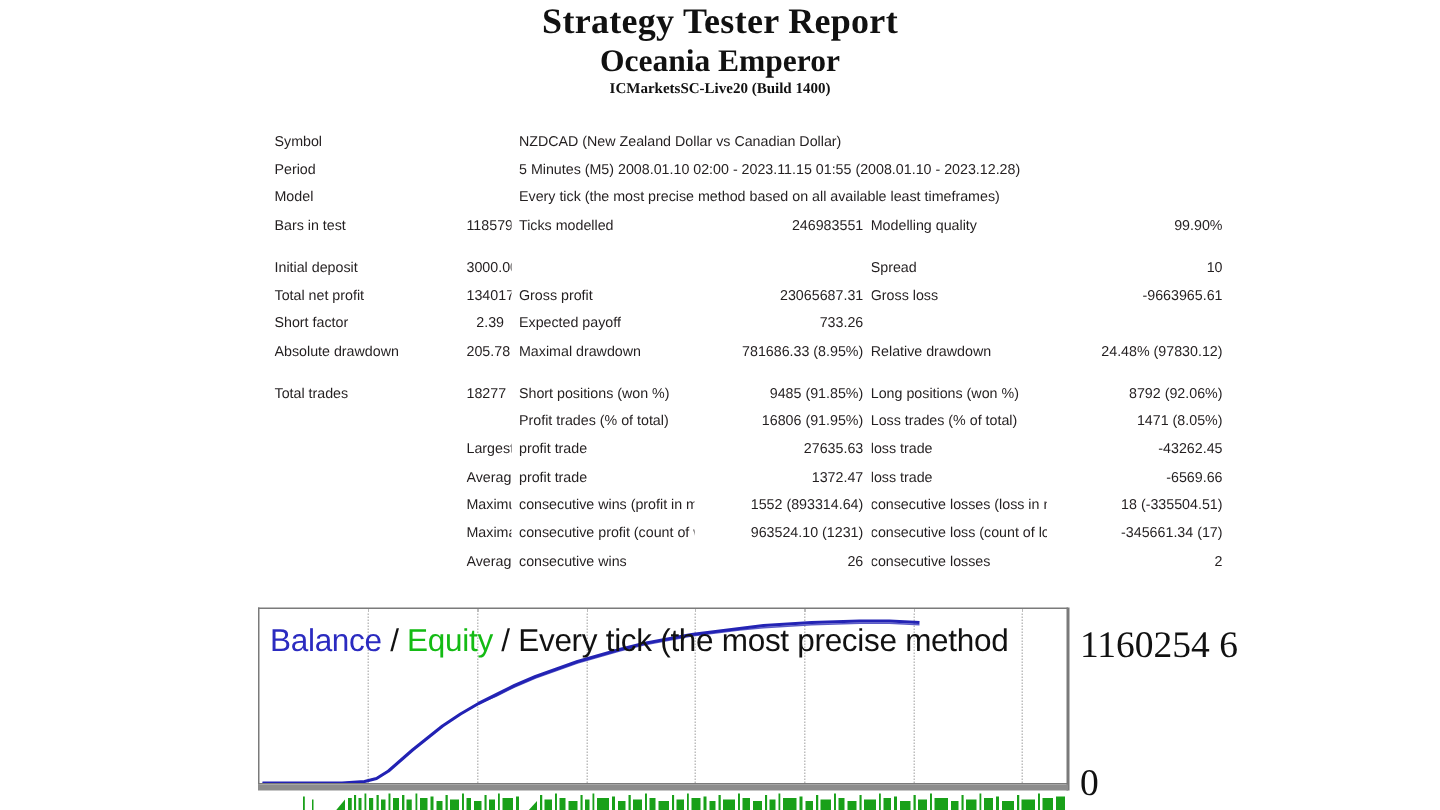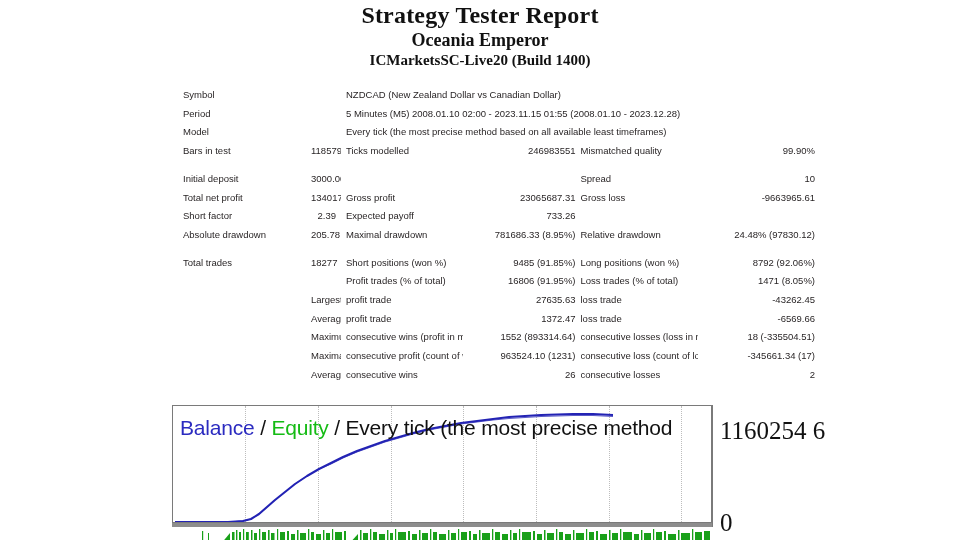--- a/index.html
+++ b/index.html
@@ -36,28 +36,28 @@
     font-family: "Liberation Serif", serif;
     font-weight: bold;
     font-size: 24px;
     line-height: 27px;
     color: #111111;
     letter-spacing: 0.2px;
   }
   .title-sub {
     font-family: "Liberation Serif", serif;
     font-weight: bold;
-    font-size: 18px;
+    font-size: 21px;
     line-height: 22px;
     color: #111111;
   }
   .title-server {
     font-family: "Liberation Serif", serif;
     font-weight: bold;
-    font-size: 15px;
+    font-size: 10px;
     line-height: 18px;
     color: #111111;
   }
 
   
   .report {
     position: absolute;
     left: 157px;
     top: 86px;
     width: 632px;
@@ -225,21 +225,21 @@
           <td class="c-lab2"></td>
           <td class="wide-span" colspan="4">Every tick (the most precise method based on all available least timeframes)</td>
         </tr>
 
         <tr>
           <td class="c-lab1">Bars in test</td>
           <td class="c-val1 rightpad">1185794</td>
           <td class="c-lab2"></td>
           <td class="c-lab3">Ticks modelled</td>
           <td class="c-val2">246983551</td>
-          <td class="c-lab4">Mismatched quality</td>
+          <td class="c-lab4">Modelling quality</td>
           <td class="c-val3">99.90%</td>
         </tr>
 
 
         <tr class="spacer-row">
             <td colspan="7"></td>
           </tr>
 
         <tr>
           <td class="c-lab1">Initial deposit</td>

